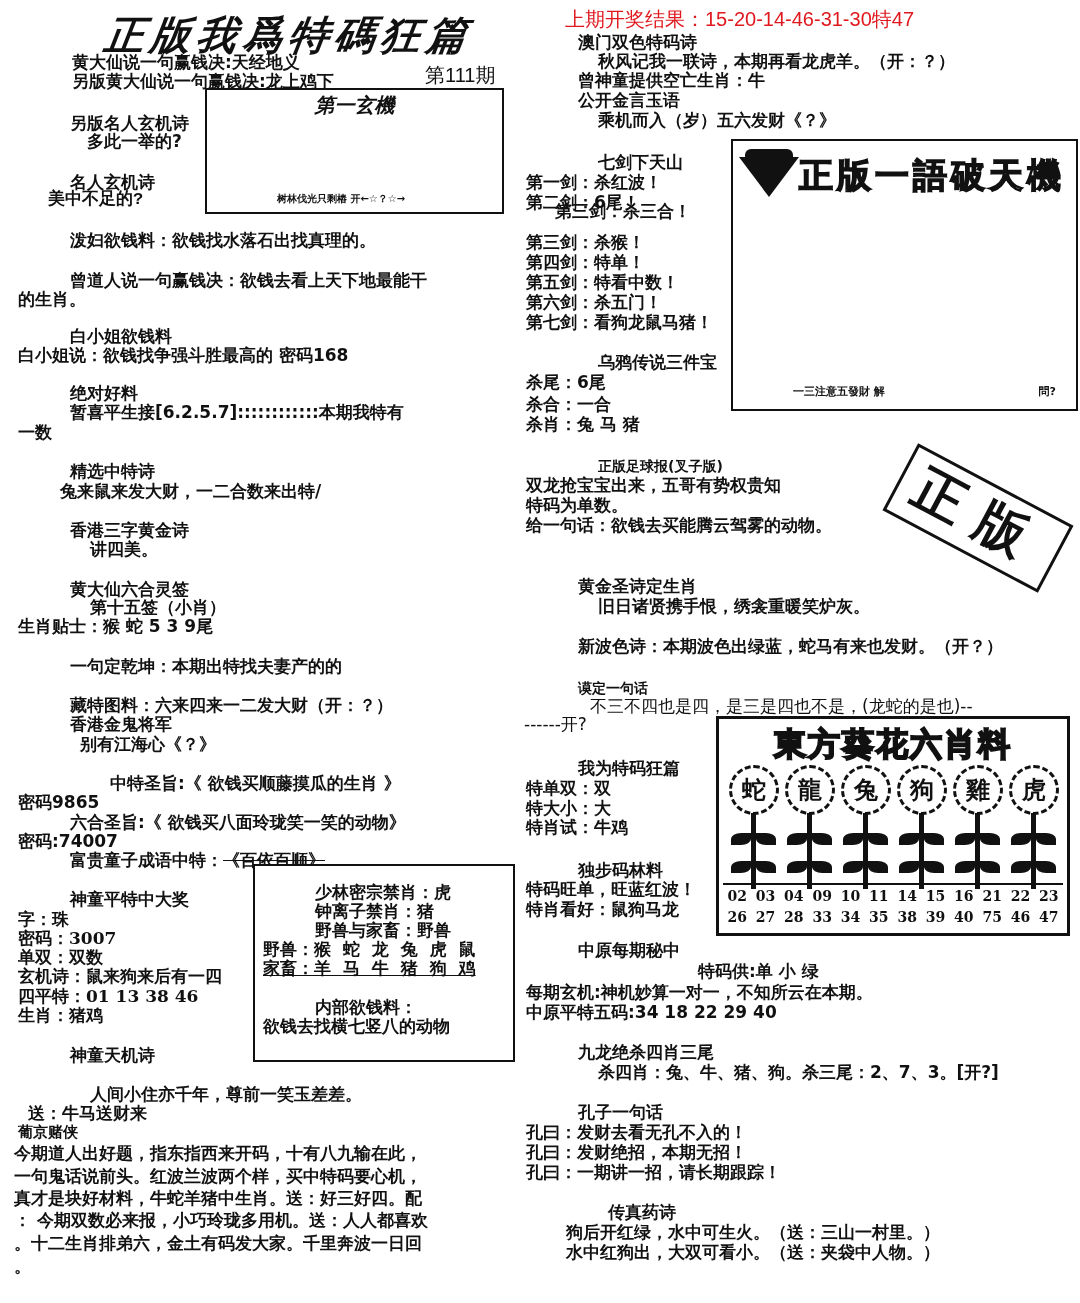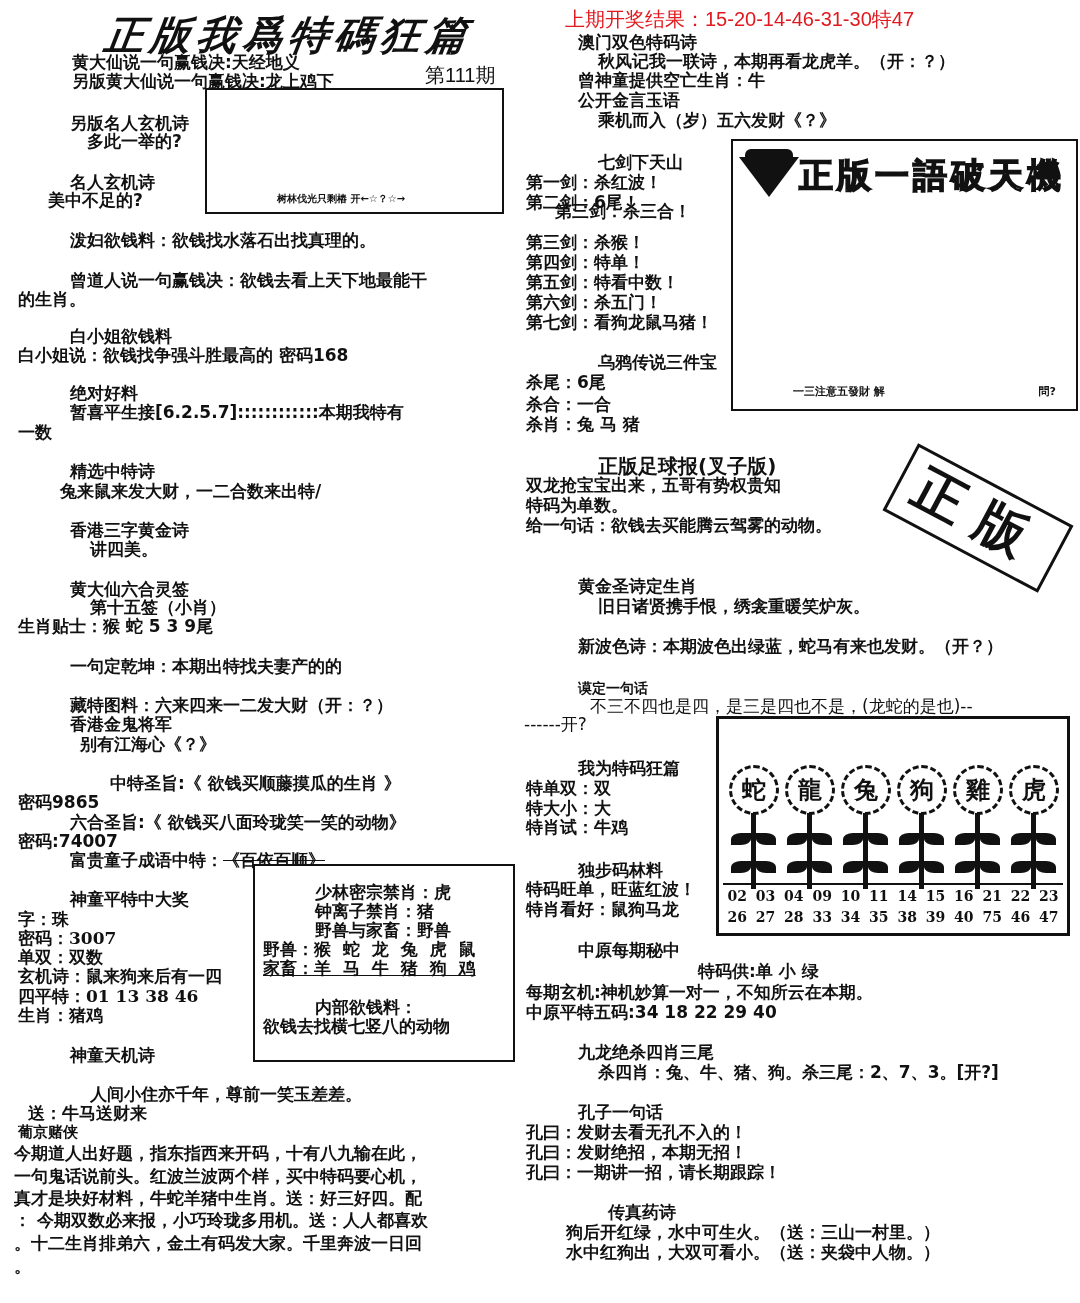--- a/index.html
+++ b/index.html
@@ -56,23 +56,24 @@
 
 <div class="title">正版我爲特碼狂篇</div>
 <div class="issue">第111期</div>
 <div class="result">上期开奖结果：15-20-14-46-31-30特47</div>
 
 <div class="t" style="left:72px;top:52px;">黄大仙说一句赢钱决:天经地义</div>
 <div class="t" style="left:72px;top:71px;">另版黄大仙说一句赢钱决:龙上鸡下</div>
 <div class="t" style="left:70px;top:113px;">另版名人玄机诗</div>
 <div class="t" style="left:87px;top:131px;">多此一举的?</div>
 <div class="t" style="left:70px;top:172px;">名人玄机诗</div>
-<div class="t" style="left:48px;top:190px;">美中不足的?</div>
+<div class="t" style="left:48px;top:190px;font-family:Liberation Mono, monospace;">美中不足的?</div>
 
 <div class="box" style="left:205px;top:88px;width:295px;height:122px;">
+  <div class="xuanji-title">第一玄機</div>
   <div class="xuanji-foot">树林伐光只剩樁  开←☆？☆→</div>
 </div>
 
 <div class="t" style="left:70px;top:230px;">泼妇欲钱料：欲钱找水落石出找真理的。</div>
 <div class="t" style="left:70px;top:270px;">曾道人说一句赢钱决：欲钱去看上天下地最能干</div>
 <div class="t" style="left:18px;top:289px;">的生肖。</div>
 <div class="t" style="left:70px;top:326px;">白小姐欲钱料</div>
 <div class="t" style="left:18px;top:345px;">白小姐说：欲钱找争强斗胜最高的 密码168</div>
 <div class="t" style="left:70px;top:383px;">绝对好料</div>
 <div class="t" style="left:70px;top:402px;">暂喜平生接[6.2.5.7]::::::::::::本期我特有</div>
@@ -149,21 +150,21 @@
 <div class="t" style="left:526px;top:414px;">杀肖：兔 马 猪</div>
 
 <div class="box" style="left:731px;top:139px;width:343px;height:268px;">
   <div class="gem-top"></div>
   <div class="gem"></div>
   <div class="yiyu-title">正版一語破天機</div>
   <div class="yiyu-foot">一三注意五發財  解</div>
   <div class="yiyu-foot2">問?</div>
 </div>
 
-<div class="t" style="left:598px;top:456px;font-size:20px;">正版足球报(叉子版)</div>
+<div class="t" style="left:598px;top:456px;font-size:14px;">正版足球报(叉子版)</div>
 <div class="t" style="left:526px;top:475px;">双龙抢宝宝出来，五哥有势权贵知</div>
 <div class="t" style="left:526px;top:495px;">特码为单数。</div>
 <div class="t" style="left:526px;top:515px;">给一句话：欲钱去买能腾云驾雾的动物。</div>
 
 <div class="stamp">正版</div>
 
 <div class="t" style="left:578px;top:576px;">黄金圣诗定生肖</div>
 <div class="t" style="left:598px;top:596px;">旧日诸贤携手恨，绣衾重暖笑炉灰。</div>
 <div class="t" style="left:578px;top:636px;">新波色诗：本期波色出绿蓝，蛇马有来也发财。（开？）</div>
 
@@ -174,20 +175,21 @@
 <div class="t" style="left:578px;top:758px;">我为特码狂篇</div>
 <div class="t" style="left:526px;top:778px;">特单双：双</div>
 <div class="t" style="left:526px;top:798px;">特大小：大</div>
 <div class="t" style="left:526px;top:817px;">特肖试：牛鸡</div>
 
 <div class="t" style="left:578px;top:860px;">独步码林料</div>
 <div class="t" style="left:526px;top:879px;">特码旺单，旺蓝红波！</div>
 <div class="t" style="left:526px;top:899px;">特肖看好：鼠狗马龙</div>
 
 <div class="box" style="left:716px;top:716px;width:348px;height:214px;border-width:3px;">
+  <div class="sun-title">東方葵花六肖料</div>
   <div class="flowers">
     <div class="flower">
         <div class="head">蛇</div>
         <div class="stem"></div>
         <div class="leaf" style="left:4px;top:70px;"></div>
         <div class="leaf" style="left:29px;top:70px;transform:scaleX(-1);"></div>
         <div class="leaf" style="left:4px;top:98px;"></div>
         <div class="leaf" style="left:29px;top:98px;transform:scaleX(-1);"></div>
       </div>
     <div class="flower">

